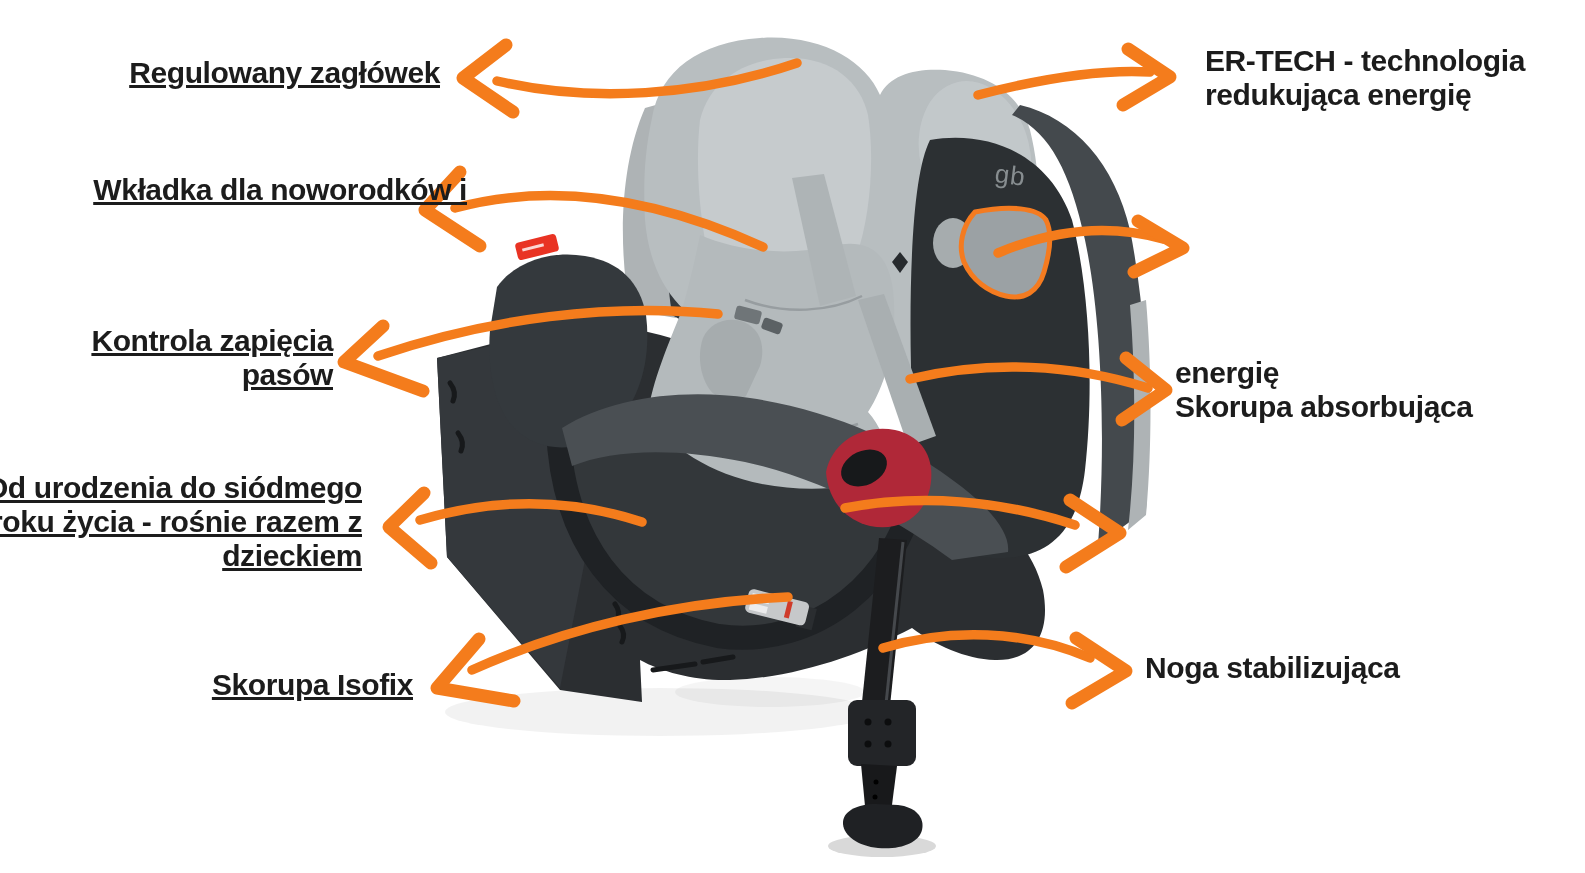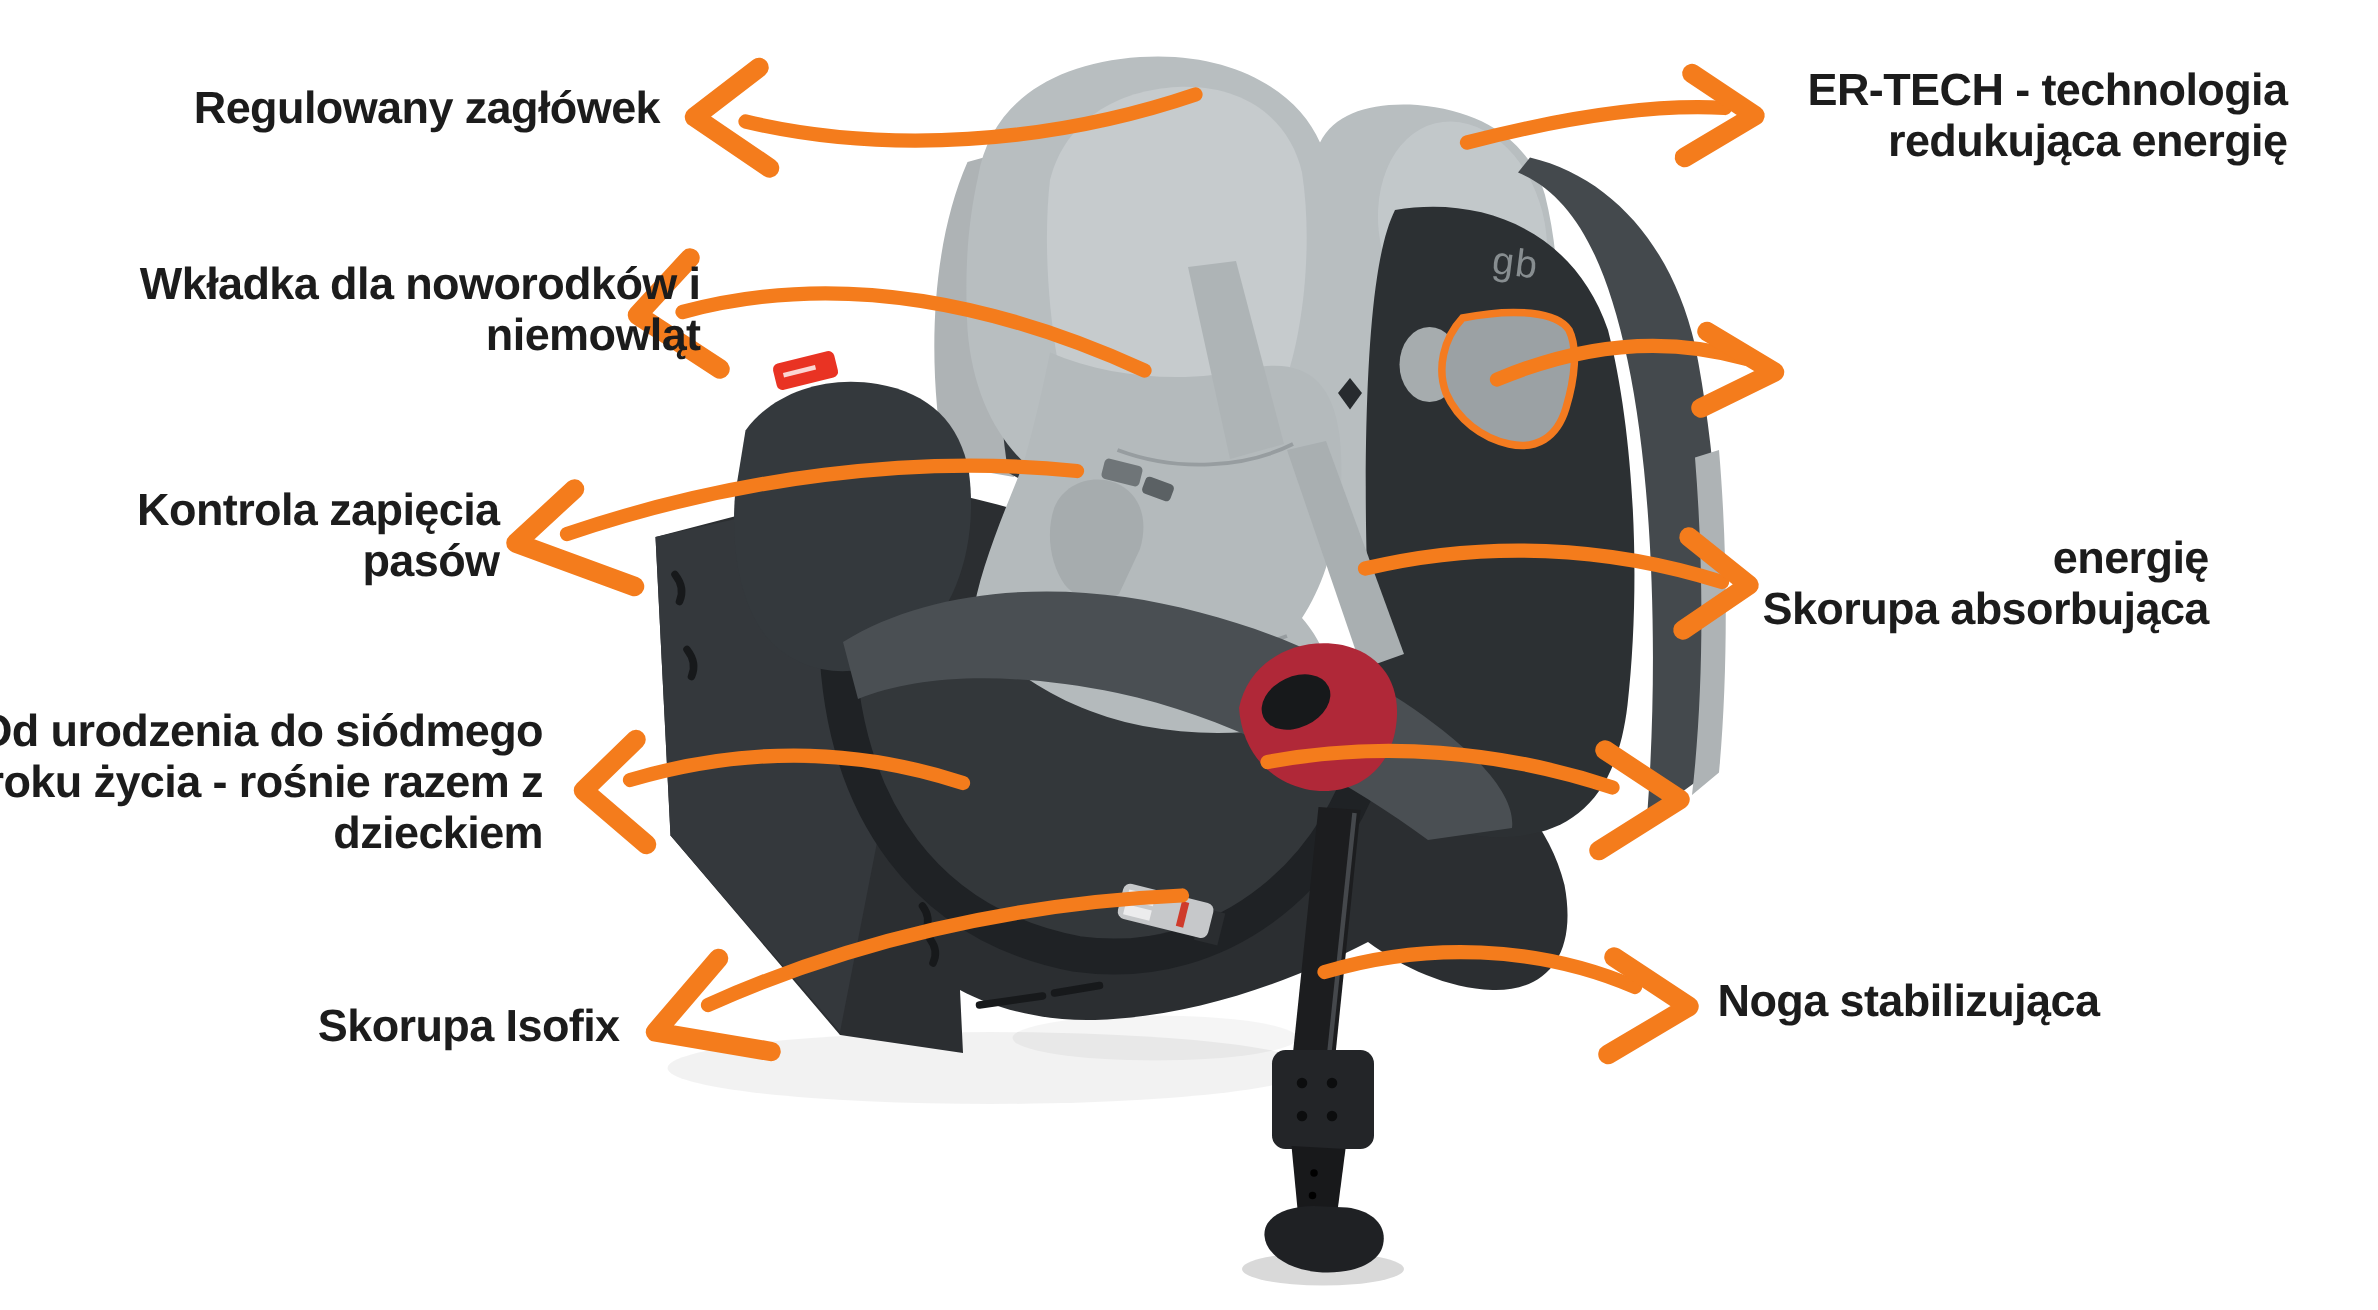--- a/index.html
+++ b/index.html
@@ -1,21 +1,21 @@
 <!DOCTYPE html>
 <html style="--c-bg: #ffffff; --c-arrow: #f47c1c; --c-label: #1c1c1c; --c-shell: #2b2e31; --c-baseface: #34383c; --c-shellfront: #33373a; --c-scoop: #1f2225; --c-wing: #34393d; --c-armrest: #4a4f53; --c-framedark: #44494d; --c-framelight: #aeb3b5; --c-panel: #2c3033; --c-headrest: #b8bec0; --c-headresthi: #c6cbcd; --c-inlay: #b4babc; --c-seam: #979da0; --c-strapred: #c12531; --c-strapdark: #8e1e28; --c-wedgered: #b02838; --c-tagred: #e93323; --c-pod: #9ba1a4; --c-knob: #a6acae; --c-ring: #f47b20; --c-leg: #1c1d1f; --c-legdark: #18191b; --c-metal: #c6c8ca; --c-logo: #878d90; --c-vent: #17191b;"><head>
 <meta charset="utf-8">
 <style>
   html,body{margin:0;padding:0;}
   body{font-family:"Liberation Sans",sans-serif;}
   .canvas{position:relative;width:1585px;height:873px;overflow:hidden;background:var(--c-bg,#fff);}
   .canvas svg{position:absolute;left:0;top:0;}
   .lbl{position:absolute;font:700 30px/34px "Liberation Sans",sans-serif;color:var(--c-label,#1c1c1c);letter-spacing:-0.4px;white-space:nowrap;}
-  .lbl.l{text-align:right;}
-  .lbl.r{text-align:right;}
+  .lbl.l{text-align:right;text-decoration:underline;}
+  .lbl.r{text-align:left;}
   .sw{fill:none;stroke:var(--c-arrow,#f47c1c);stroke-width:9.5;stroke-linecap:round;}
   .hd{fill:none;stroke:var(--c-arrow,#f47c1c);stroke-width:13;stroke-linecap:round;stroke-linejoin:round;}
   .seam{fill:none;stroke:var(--c-seam,#979da0);stroke-width:2.5;}
   .logo-text{font:400 26px "Liberation Sans",sans-serif;fill:var(--c-logo,#878d90);letter-spacing:1px;}
 </style>
 </head>
 <body style="background: rgb(255, 255, 255);">
 
 <div class="canvas">
 
@@ -191,21 +191,20 @@
       </g>
     </g>
   </svg>
 
   <div class="lbl l" style="right:1145px;top:56px">
     <div>Regulowany zagłówek</div>
   </div>
 
   <div class="lbl l" style="right:1118px;top:173px">
     <div>Wkładka dla noworodków i</div>
-    <div>niemowląt</div>
   </div>
 
   <div class="lbl l" style="right:1252px;top:324px">
     <div>Kontrola zapięcia</div>
     <div>pasów</div>
   </div>
 
   <div class="lbl l" style="right:1223px;top:471px">
     <div>Od urodzenia do siódmego</div>
     <div>roku życia - rośnie razem z</div>

